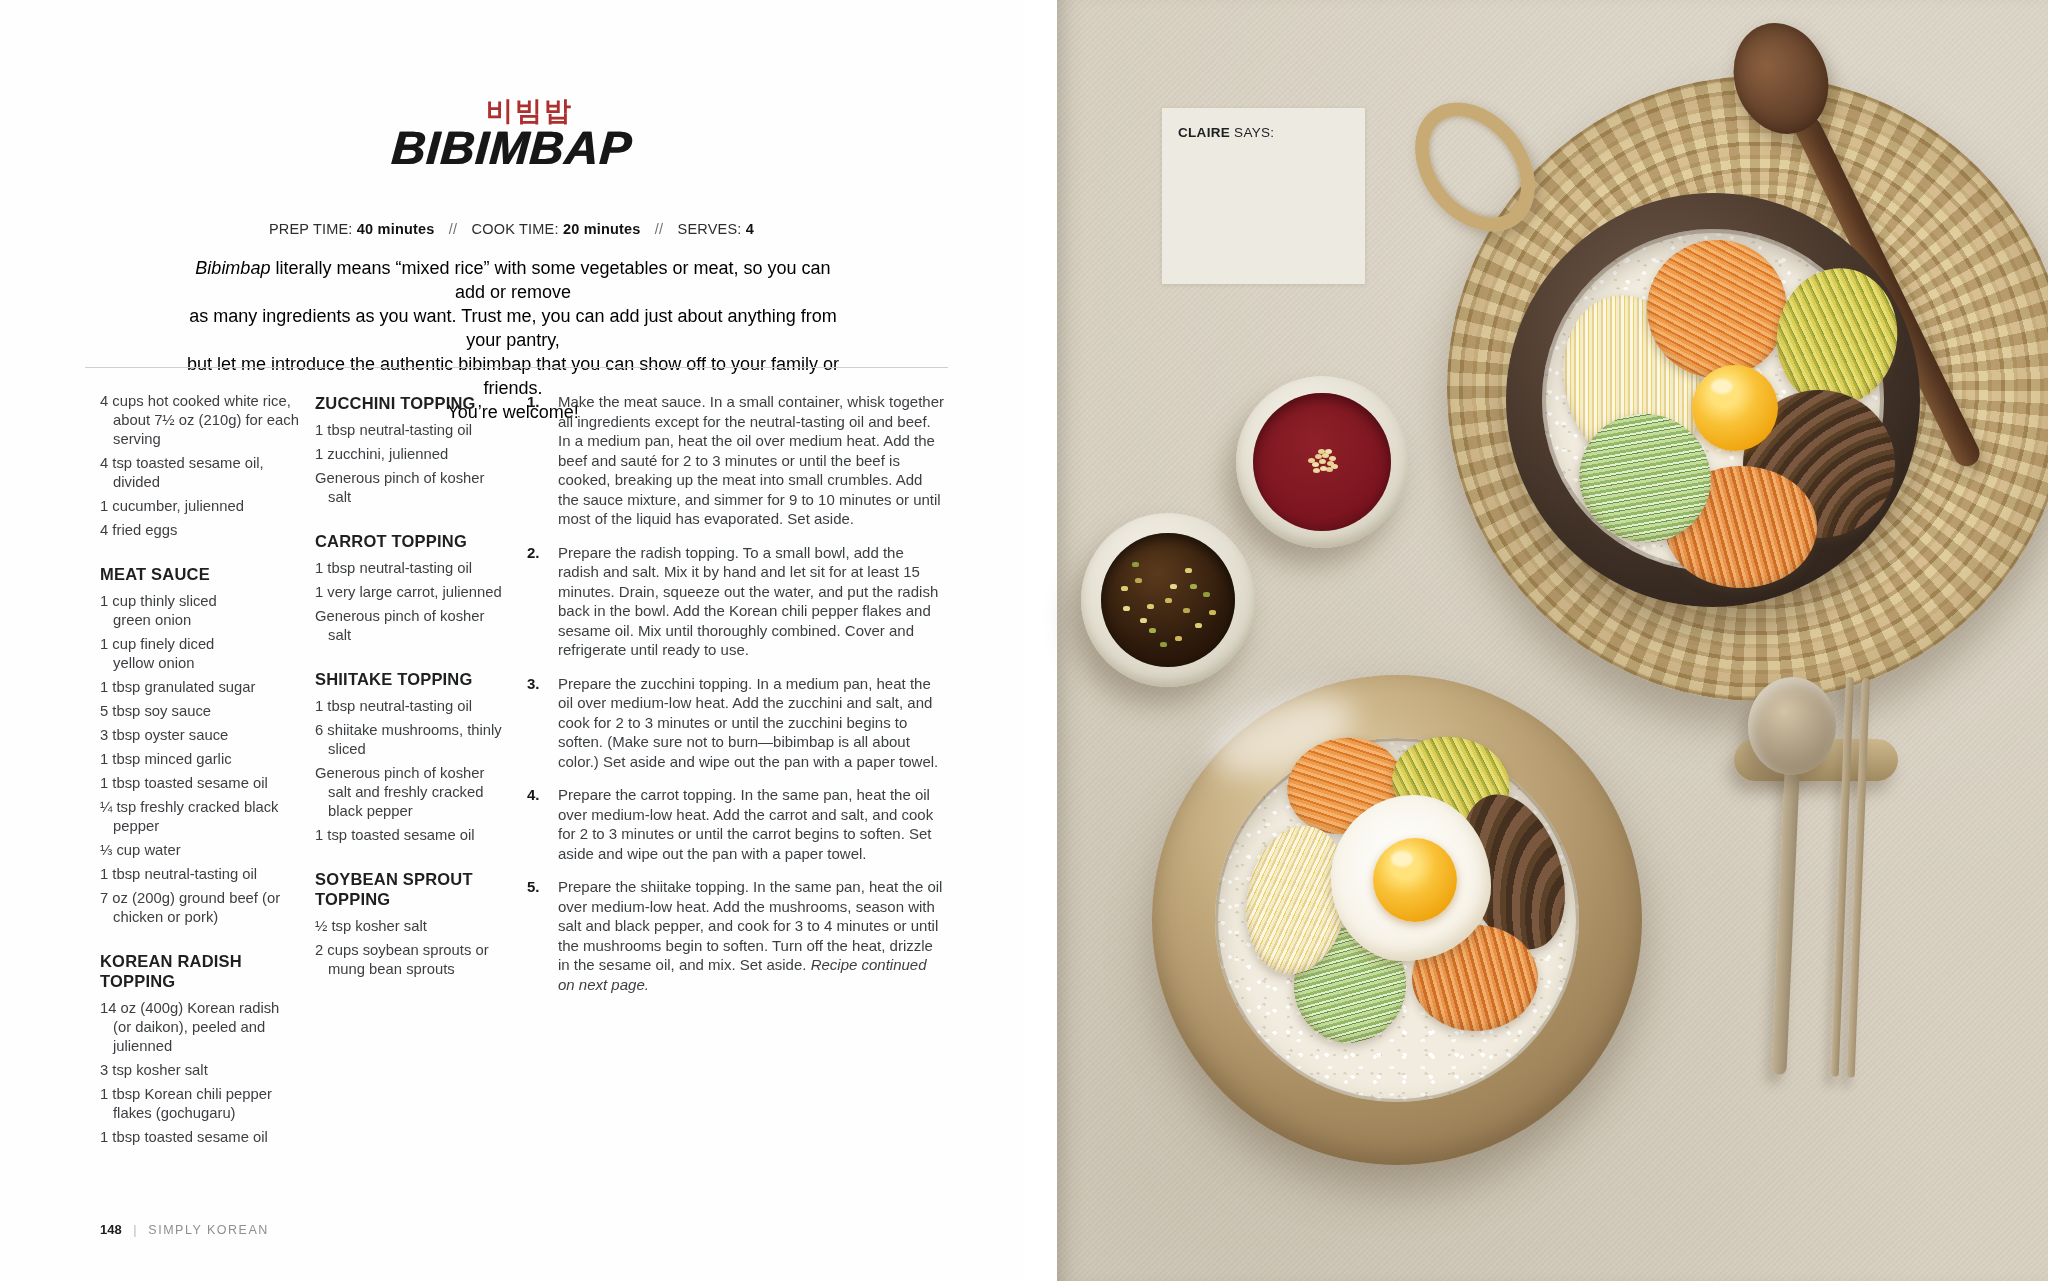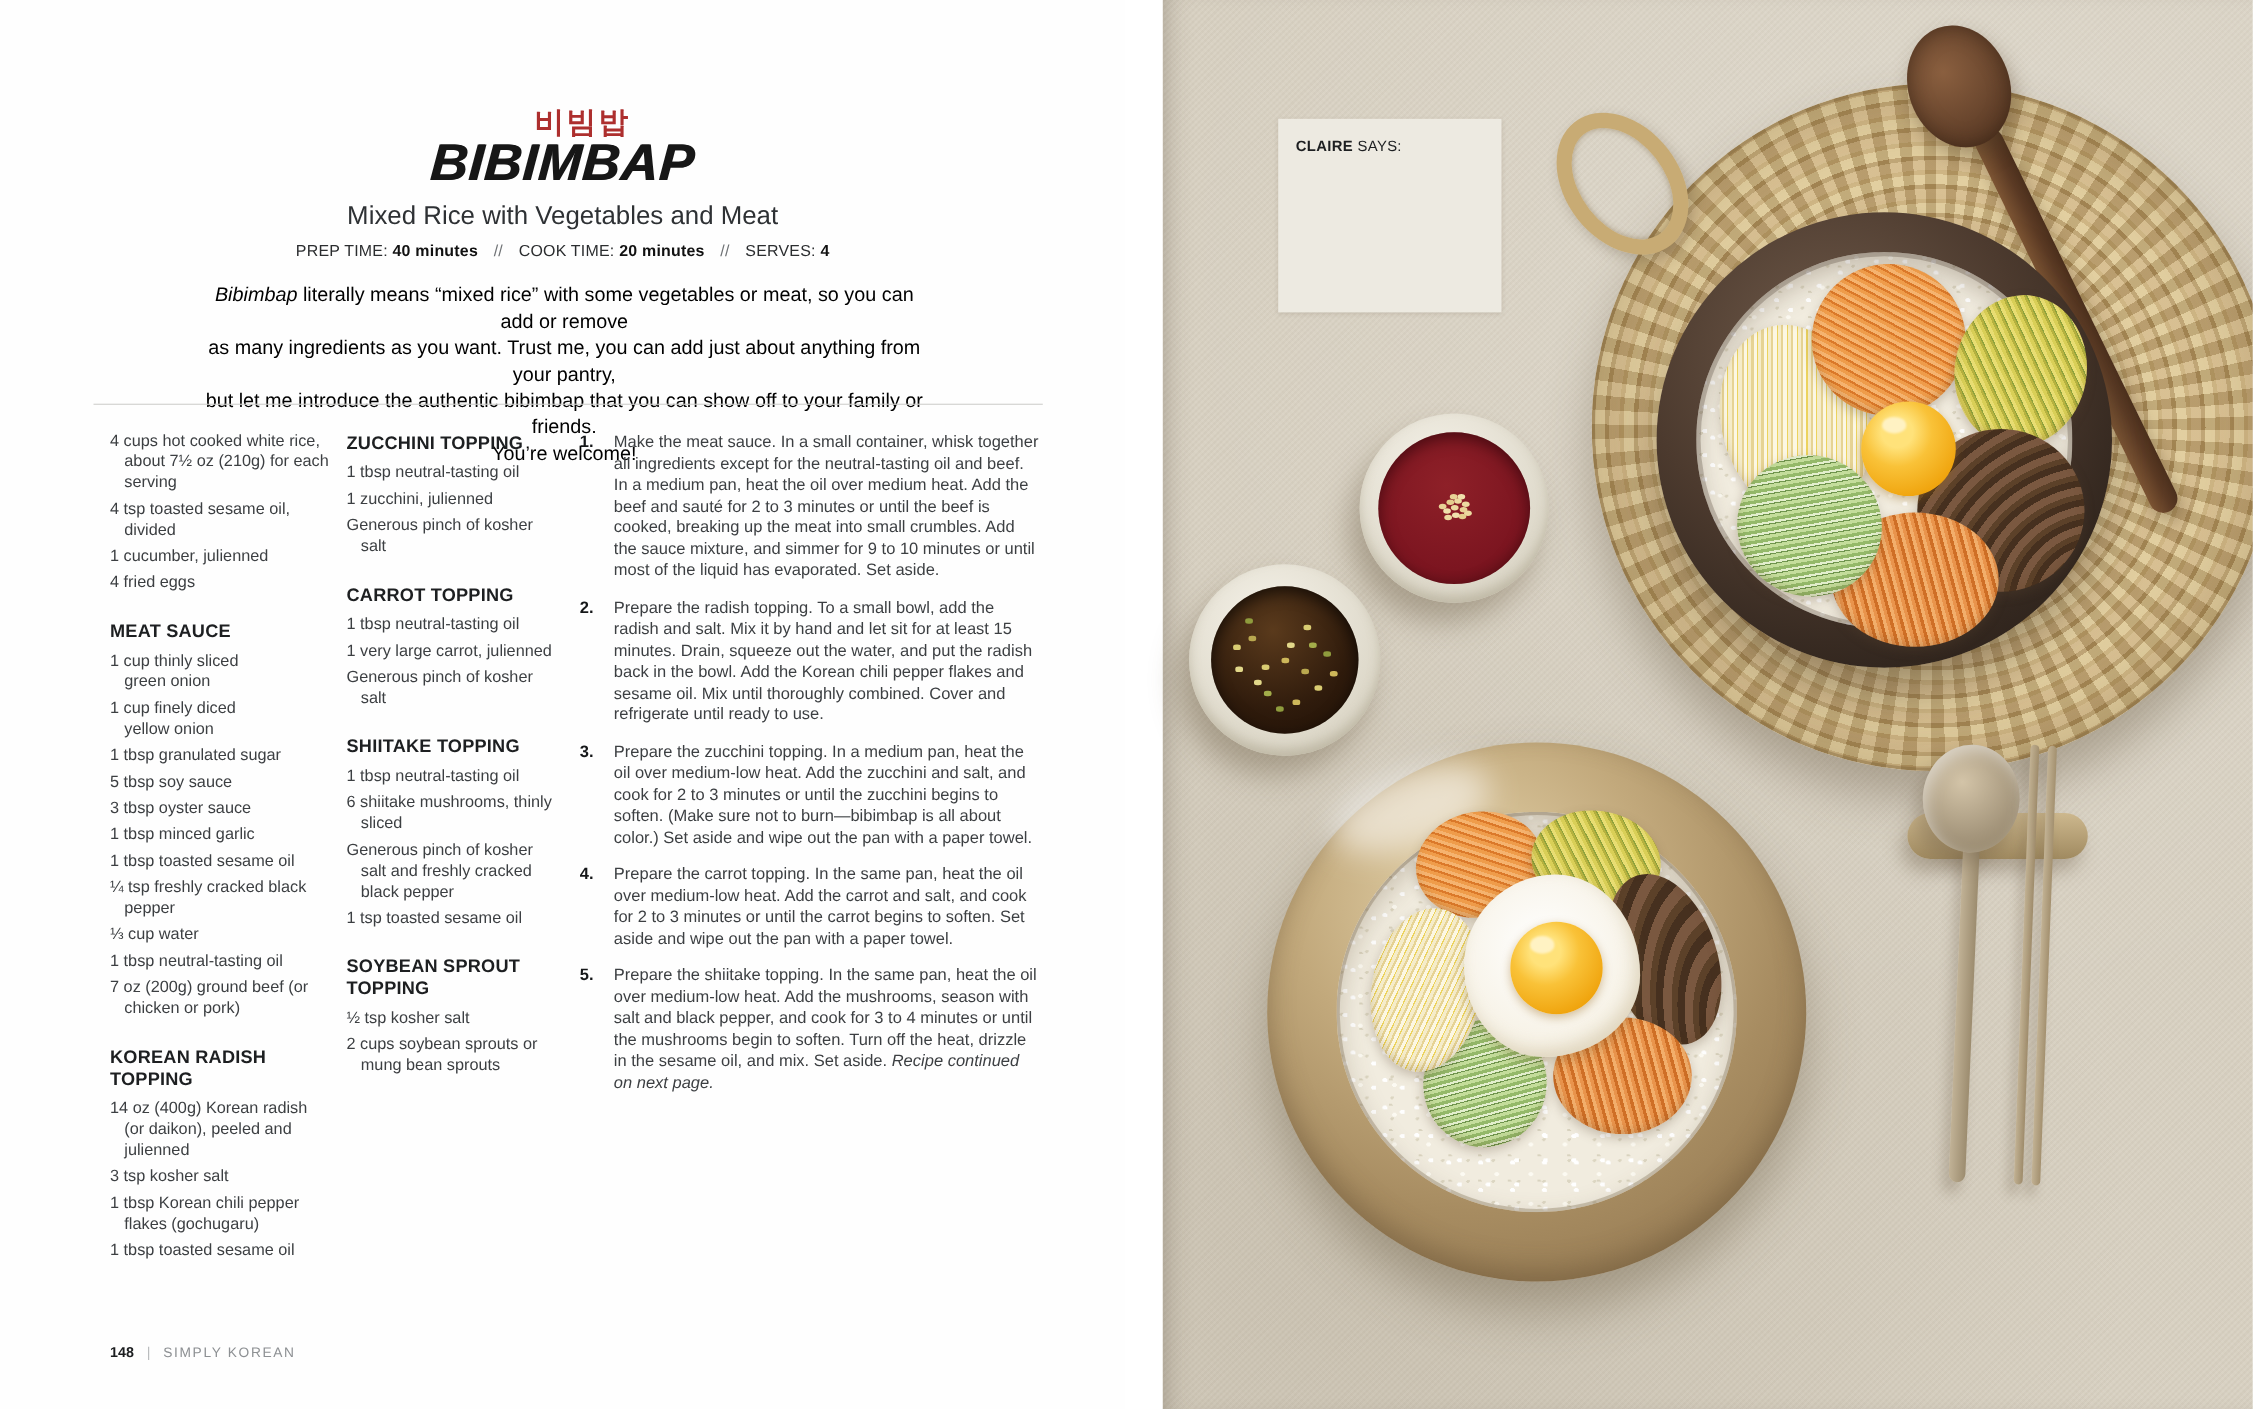--- a/index.html
+++ b/index.html
@@ -168,21 +168,20 @@
   .chopstick-2{left:805px;top:678px;transform:rotate(2.2deg);}
 </style>
 </head>
 <body>
 
 <div class="spread">
 
   <section class="page-left">
     <div class="korean-title">비빔밥</div>
     <h1 class="recipe-title" style="margin:0;">BIBIMBAP</h1>
-    <div class="recipe-subtitle">Mixed Rice with Vegetables and Meat</div>
 
     <div class="meta-line">
       <span>PREP TIME:</span>
       <b>40 minutes</b>
       <span class="meta-slash">//</span>
       <span>COOK TIME:</span>
       <b>20 minutes</b>
       <span class="meta-slash">//</span>
       <span>SERVES:</span>
       <b>4</b>

